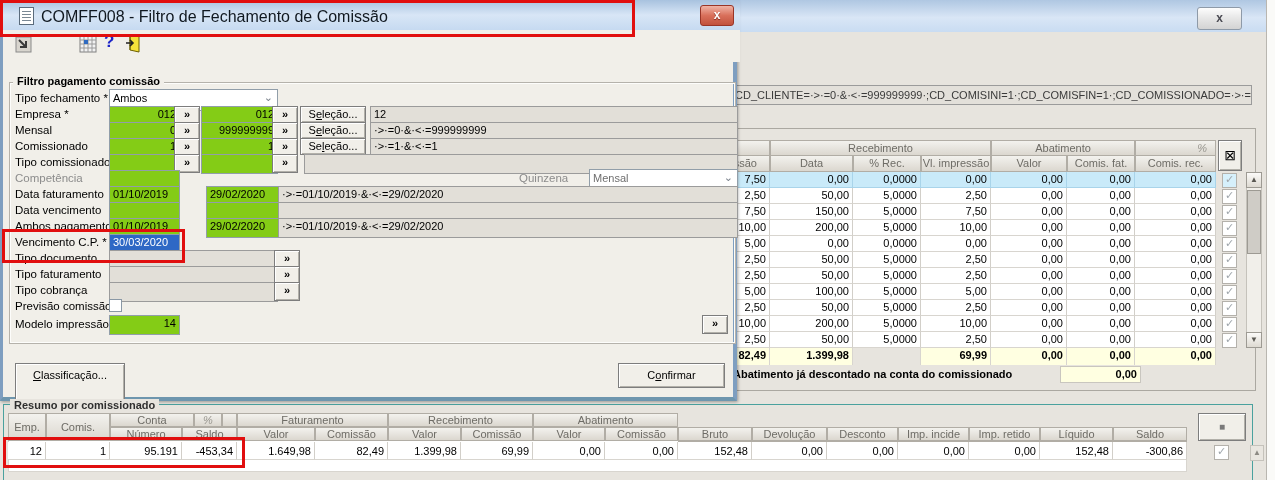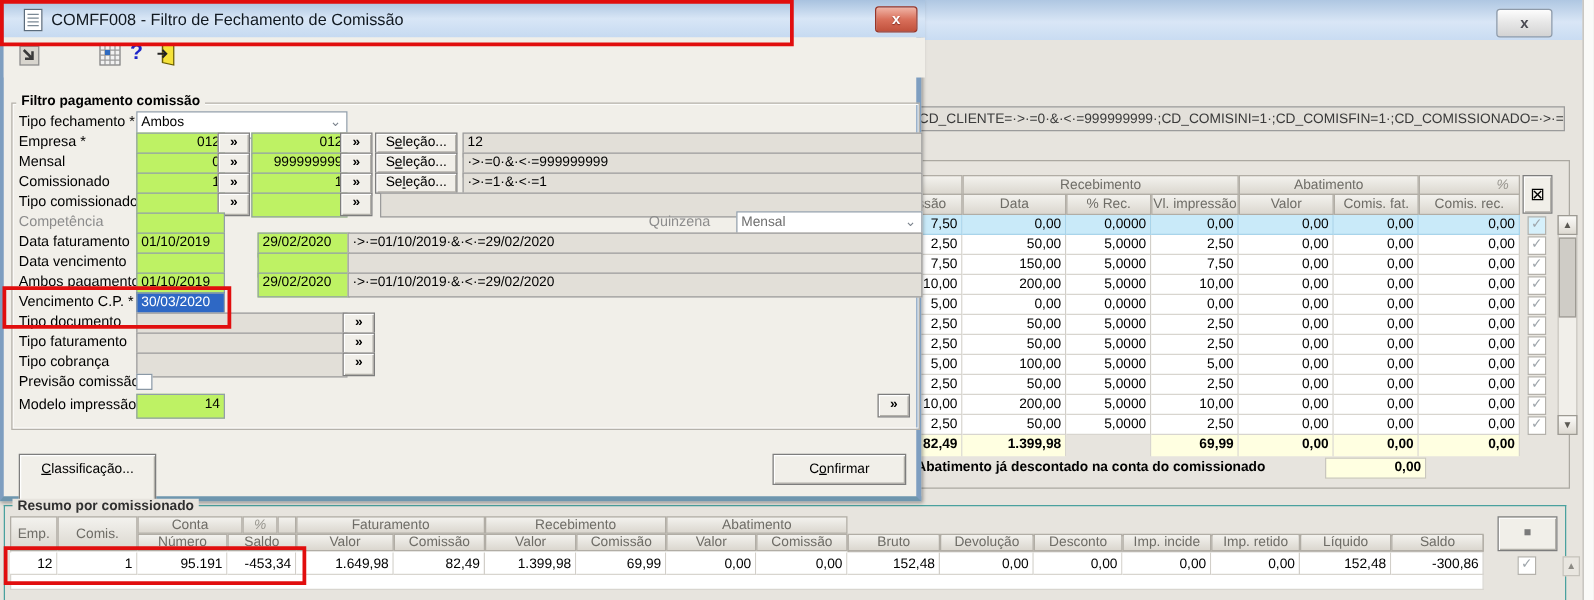--- a/index.html
+++ b/index.html
@@ -21,30 +21,30 @@
   .tot{background:#FFFFE1;font-weight:bold;text-align:right;padding:1px 3px 0 0;border-right:1px solid #D8D5CF;}
   .totgray{background:#E7E4DE;}
   .ck{position:absolute;width:13px;height:13px;background:#FFF;border:1px solid #B4B1AB;color:#9FA6AC;font-size:11px;line-height:11px;text-align:center;}
   .sb{position:absolute;background:#F1EFEA;border:1px solid #C5C2BB;}
   .sbtn{position:absolute;background:linear-gradient(#FBFAF8,#DEDAD2);border:1px solid #9D9A93;color:#5A5852;font-size:8px;text-align:center;line-height:14px;}
   .thumb{position:absolute;background:#CFCCC6;border:1px solid #9D9A93;}
   .btn3d{background:#F1EFE9;border:1px solid #7D7D7D;box-shadow:inset 1px 1px 0 #FFF, inset -1px -1px 0 #B2B0A9;text-align:center;}
   
   #dialog{left:0;top:0;width:737px;height:401px;background:#F1EFE9;border-left:3px solid #7E9EC0;border-right:4px solid #7E9EC0;border-bottom:4px solid #6E96AE;box-shadow:1px 1px 3px rgba(0,0,0,.35);}
   .dtitle{left:0;top:0;width:737px;height:30px;background:linear-gradient(180deg,#A8C2DF 0%,#D8E6F6 50%,#C6DAF1 100%);}
-  .dtitle .txt{position:absolute;left:38px;top:8px;font-size:13px;color:#101820;}
+  .dtitle .txt{position:absolute;left:38px;top:8px;font-size:16px;color:#101820;}
   .doc-ico{position:absolute;left:16px;top:7px;width:13px;height:16px;background:#FFF;border:1px solid #5A6B7C;}
   .doc-ico i{position:absolute;left:2px;right:2px;height:1px;background:#7A8894;}
   .dclose{left:697px;top:5px;width:34px;height:21px;background:linear-gradient(#F0B4A6,#D9705B 50%,#C1513C);border:1px solid #993527;border-radius:3px;color:#FFF;font-weight:bold;font-size:12px;text-align:center;line-height:19px;text-shadow:0 1px 1px #7E281C;}
   .toolbar{left:0;top:30px;width:737px;height:32px;background:#F1EFE9;}
   .groupbox{left:6px;top:82px;width:727px;height:262px;border:1px solid #B5B2AB;box-shadow:inset 0 0 0 1px #FDFDFB;}
   .gb-label{left:10px;top:75px;background:#F1EFE9;padding:0 4px;font-weight:bold;}
   .flabel{position:absolute;left:12px;font-size:11.5px;}
   .dis{color:#8C8C8C;}
-  .tf{position:absolute;height:17px;background:#bef264;border:1px solid #919EA9;padding:1px 3px 0 3px;}
+  .tf{position:absolute;height:17px;background:#84cc16;border:1px solid #919EA9;padding:1px 3px 0 3px;}
   .num{text-align:right;}
   .gf{position:absolute;height:17px;background:#E2DFD8;border:1px solid #9B9B9B;padding:1px 3px 0 3px;overflow:hidden;white-space:nowrap;}
   .wbtn{position:absolute;width:24px;height:17px;font-weight:bold;line-height:15px;}
   .selbox{position:absolute;height:18px;background:#FFF;border:1px solid #919EA9;padding:2px 3px 0 3px;}
   .chev{position:absolute;right:4px;top:1px;color:#7A828C;font-size:11px;}
   .redbox{position:absolute;border:3px solid #E10E0E;background:transparent;pointer-events:none;z-index:30;}
   .gtitle{left:10px;top:399px;background:#E7E4DE;padding:0 4px;font-weight:bold;color:#2F2F2F;z-index:1;}
   .gbx2{left:3px;top:404px;width:1250px;height:80px;border:1px solid #4AA19E;border-bottom:none;}
   .notefield{left:1060px;top:366px;width:81px;height:17px;background:#FFFFE1;border:1px solid #C9C6BF;font-weight:bold;text-align:right;padding:1px 3px 0 0;}
   .notetext{left:733px;top:368px;font-weight:bold;}

